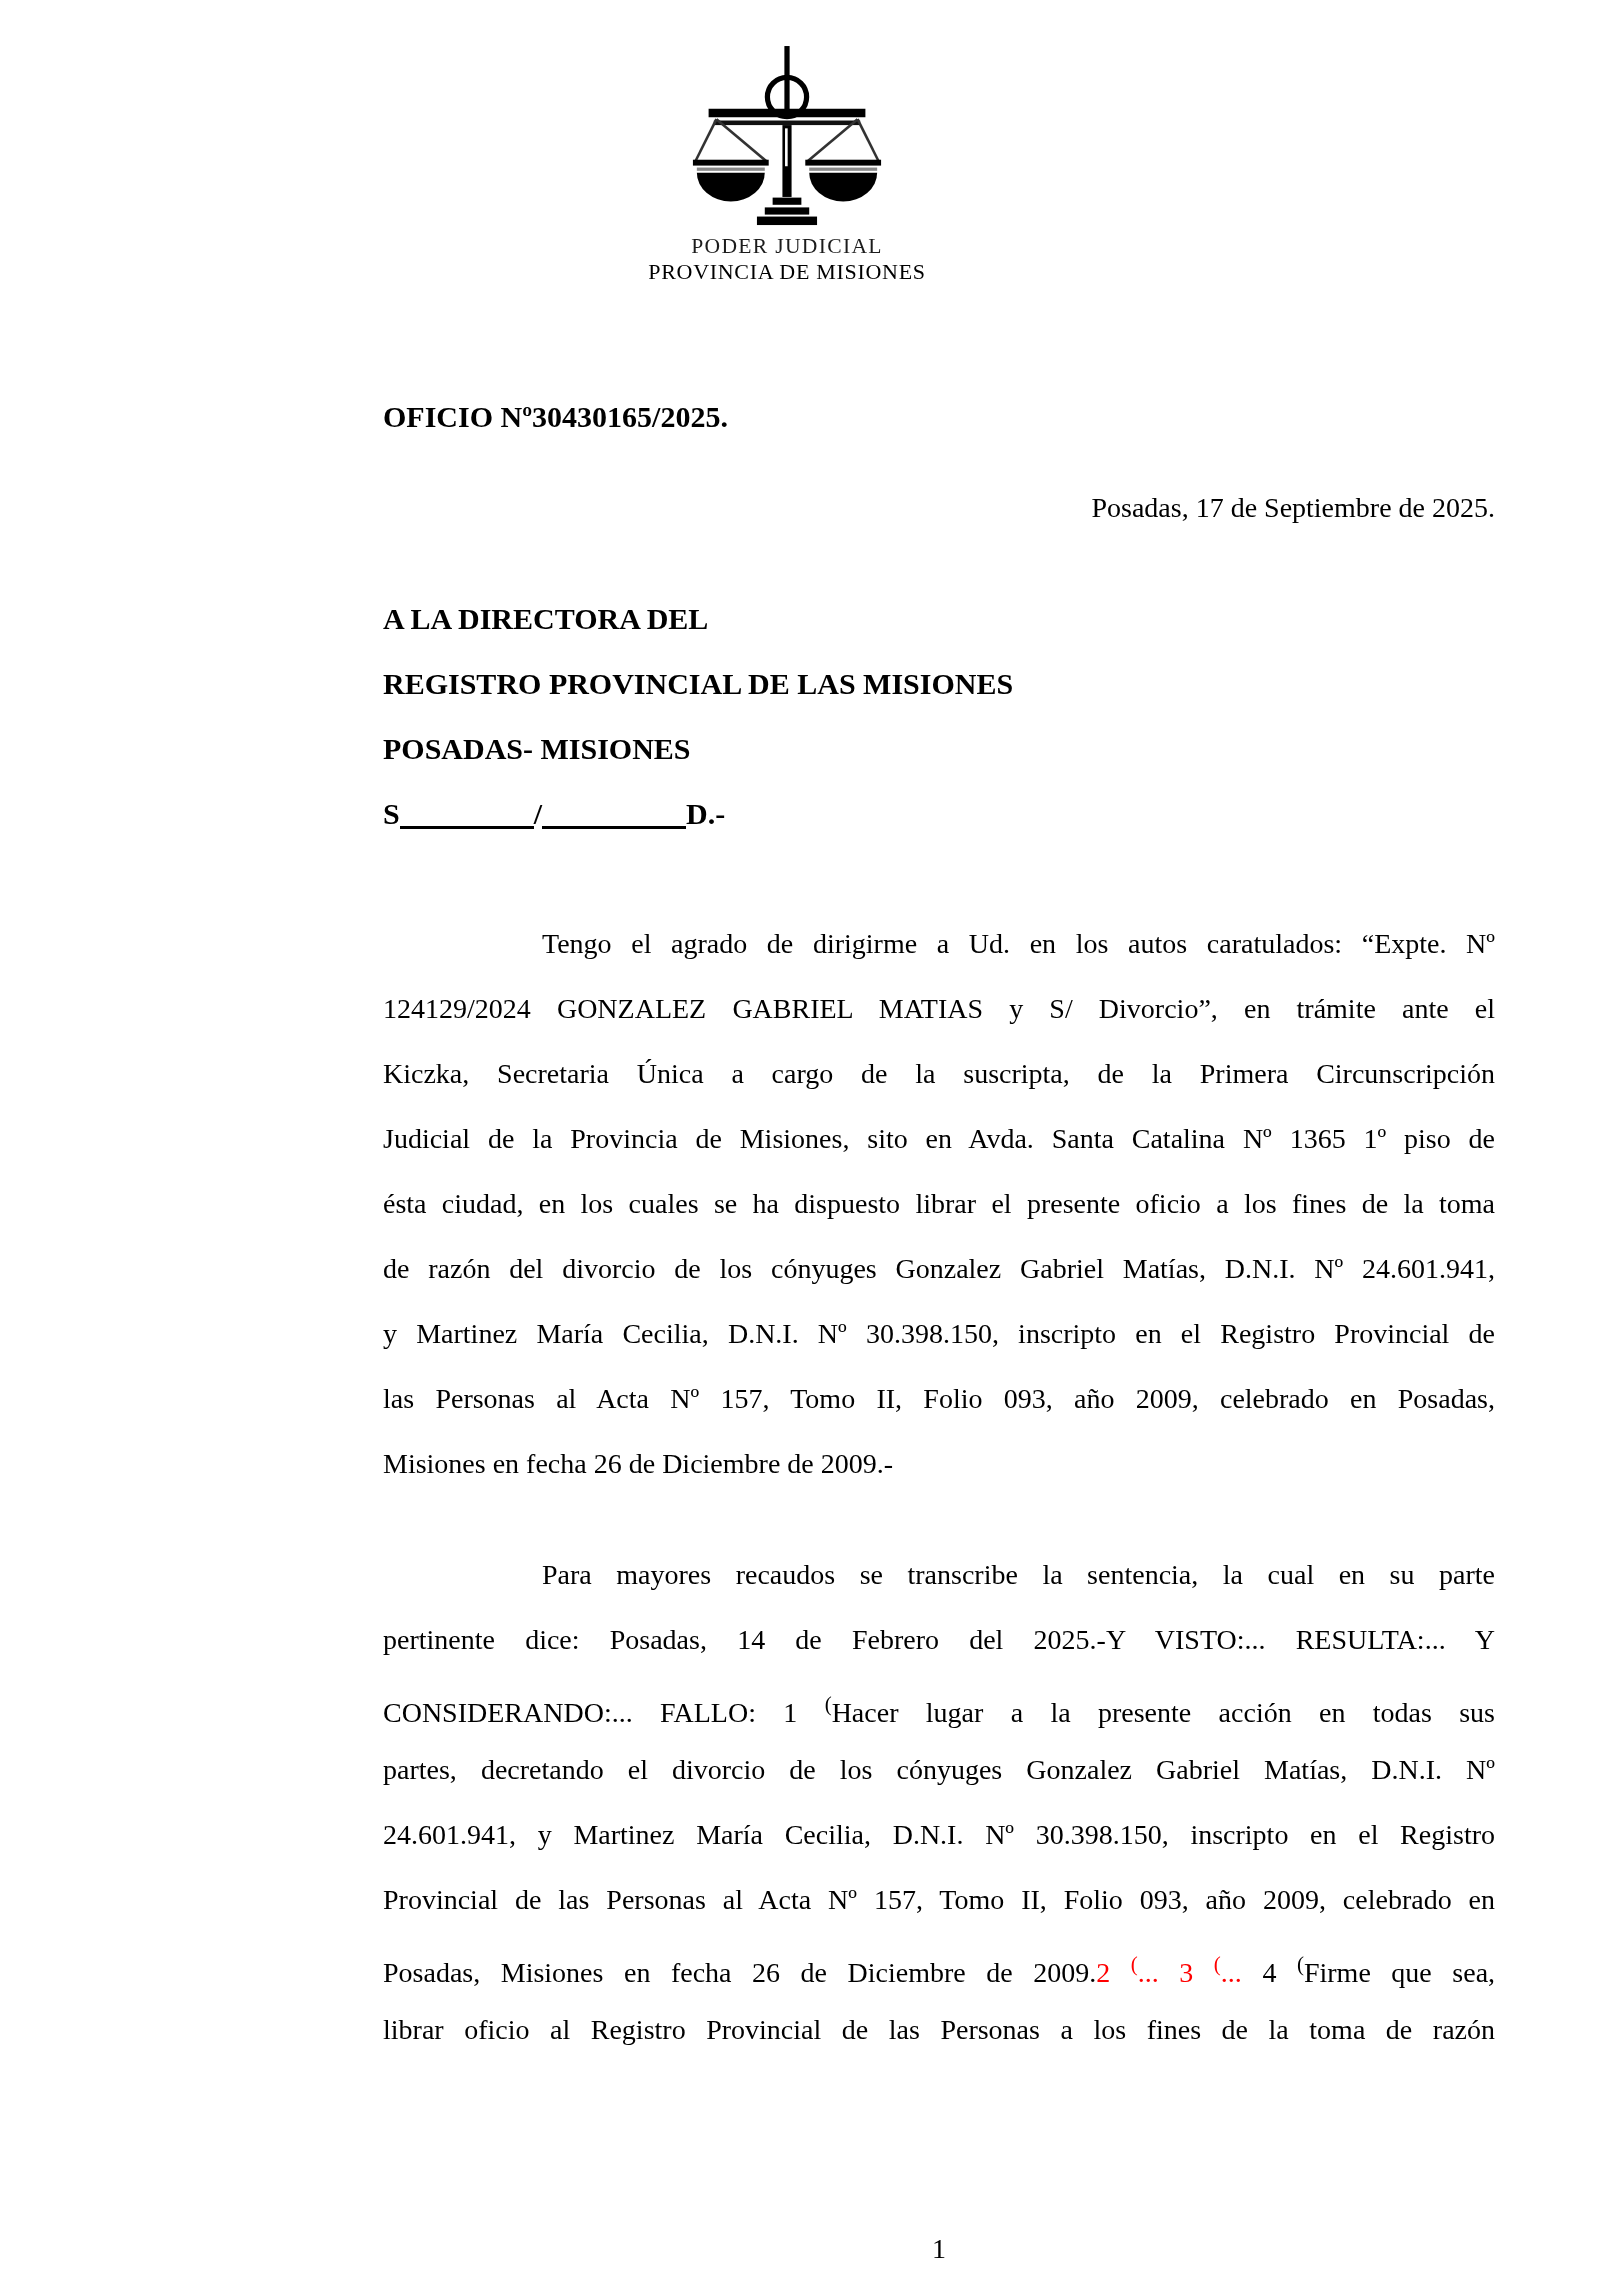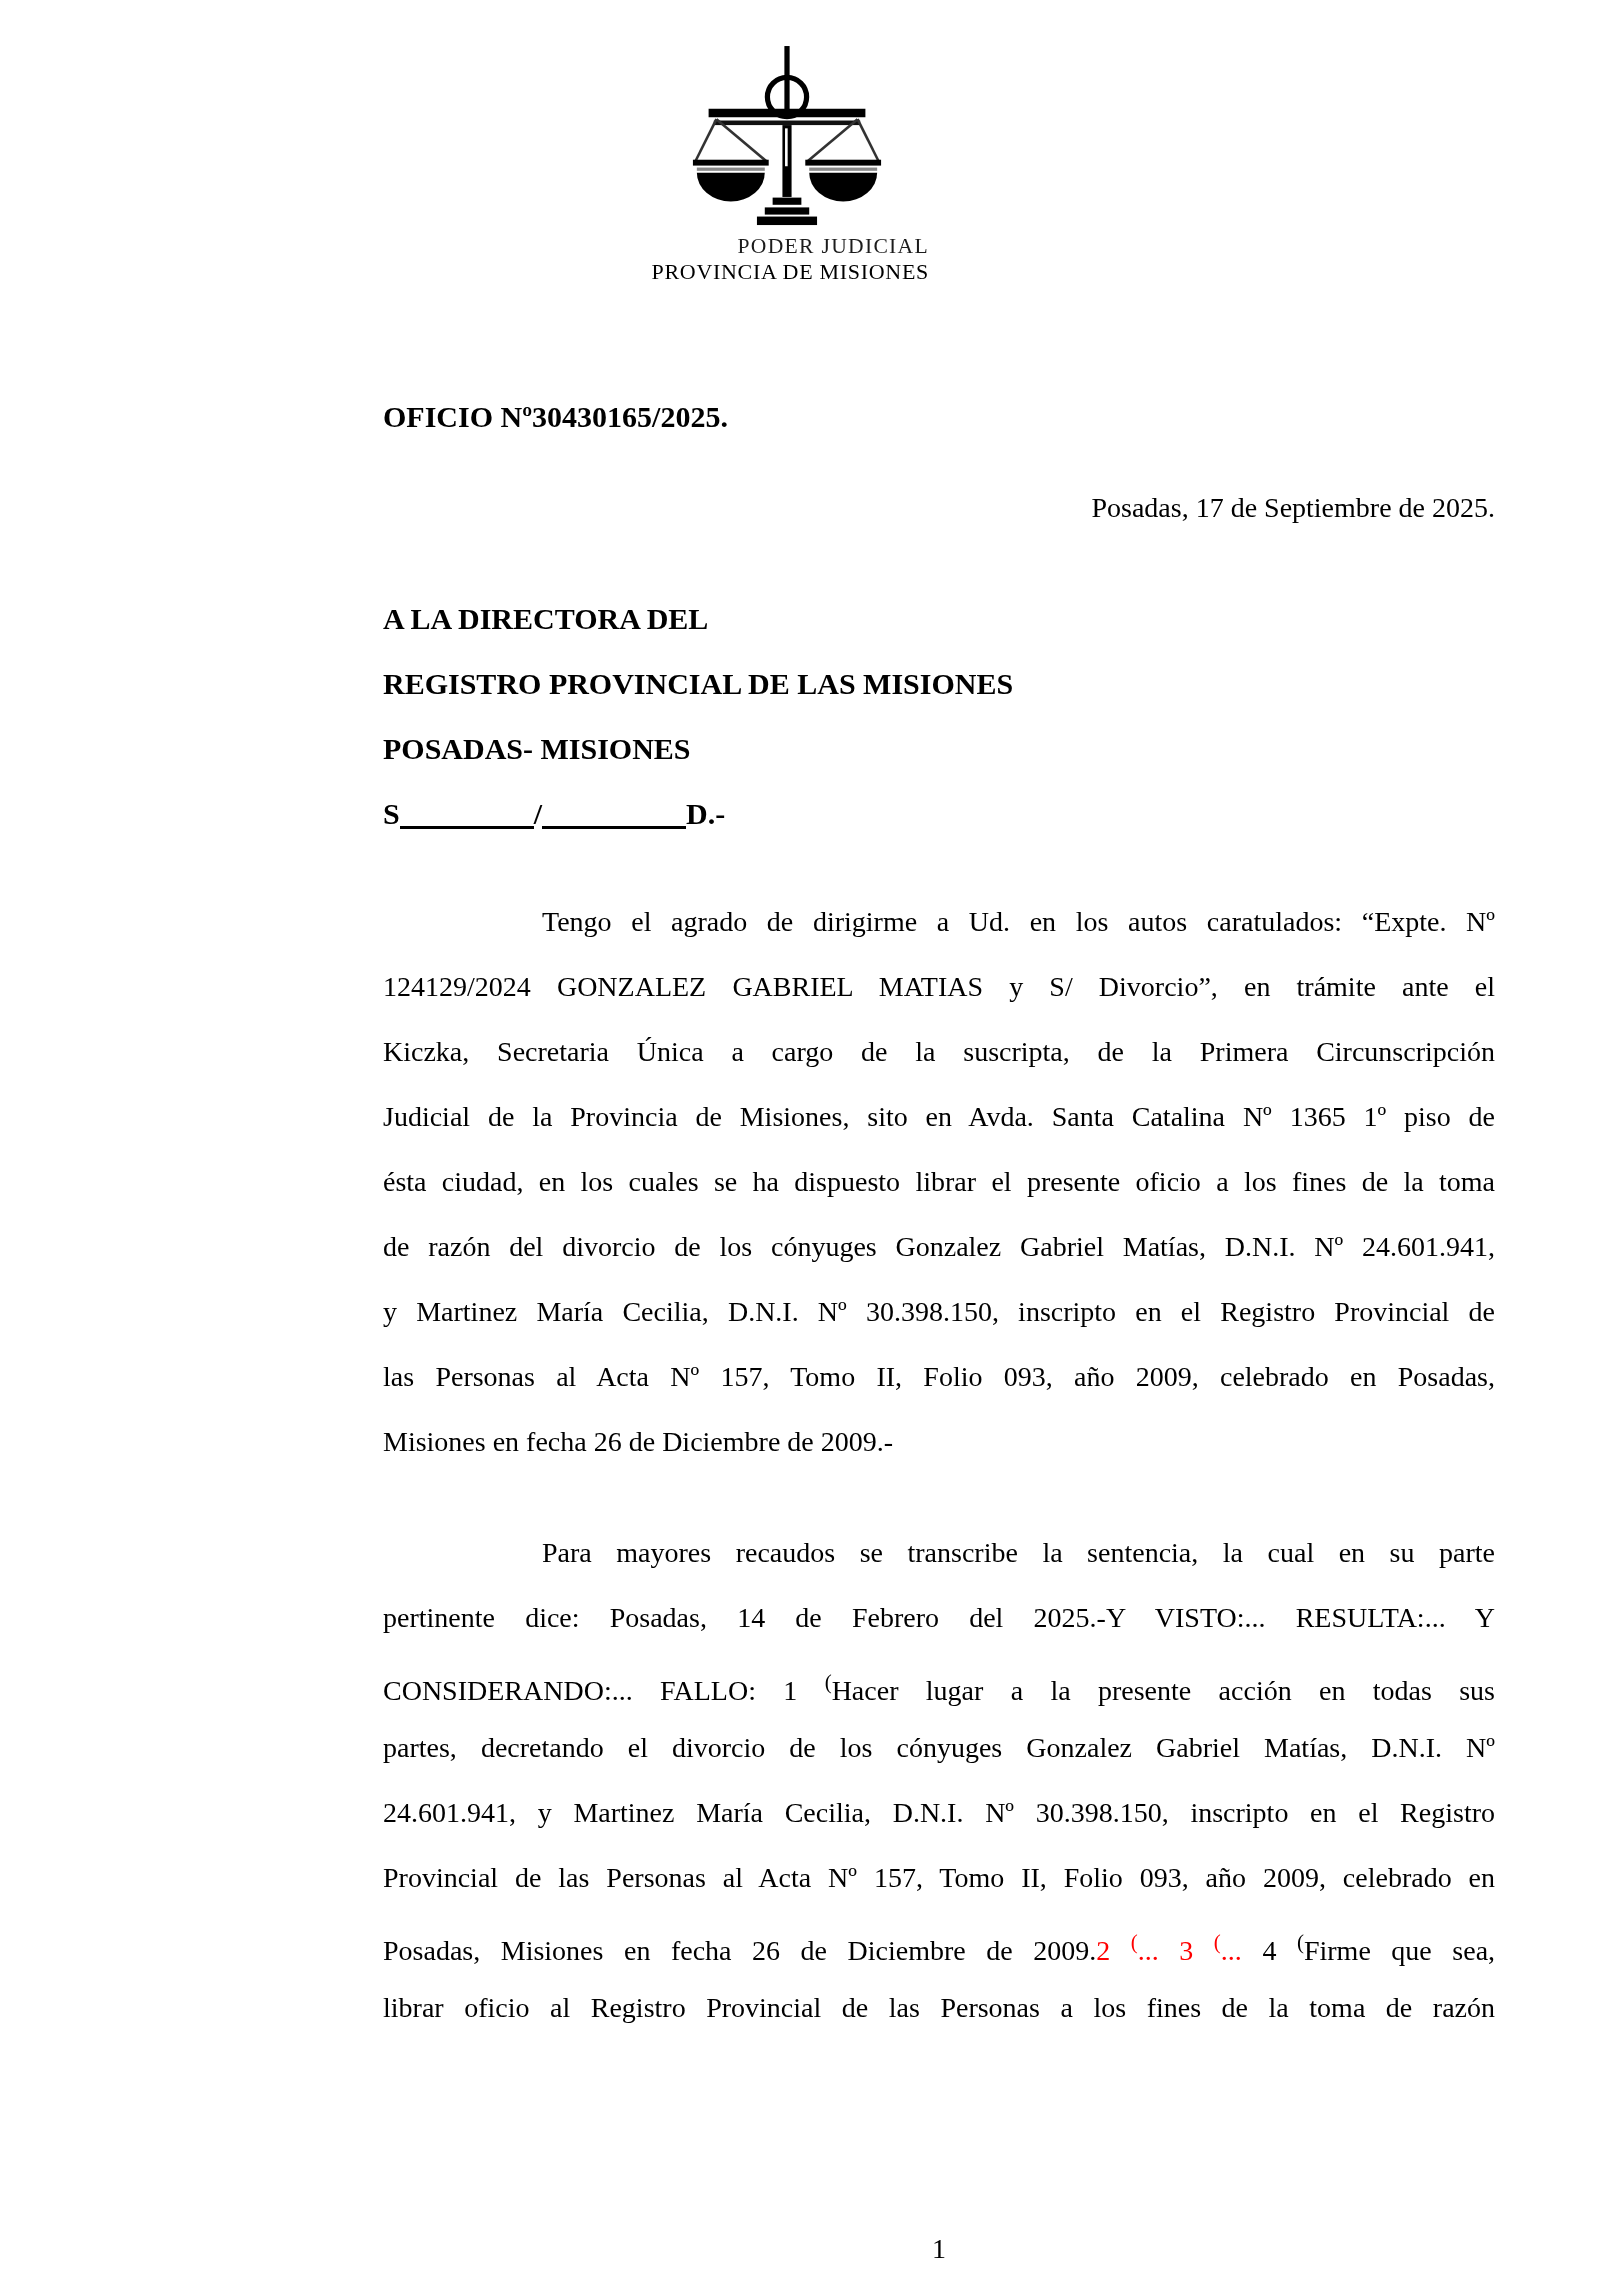--- a/index.html
+++ b/index.html
@@ -7,21 +7,21 @@
     position:relative;
     width:1623px;height:2295px;
     background:#ffffff;
     font-family:"Liberation Serif","DejaVu Serif",serif;
     color:#000000;
     overflow:hidden;
   }
   
   .logo{
     position:absolute;left:645px;top:46px;width:284px;
-    text-align:right;
+    text-align:center;
   }
   .logo svg{display:block;margin:0 auto;}
   .logo-cap1{
     margin-top:5.2px;font-size:21.6px;letter-spacing:1.3px;color:#1c1c1c;line-height:25px;
   }
   .logo-cap2{
     font-size:22px;letter-spacing:0.7px;color:#000000;line-height:26px;
   }
   
   .content{position:absolute;left:383px;top:0;width:1112px;}
@@ -38,21 +38,21 @@
     font-weight:bold;font-size:30px;height:65px;line-height:65px;
     white-space:nowrap;
   }
   .blank{
     display:inline-block;height:6.5px;border-bottom:3.3px solid #000;
     vertical-align:-5.2px;
   }
   .blank.b1{width:134px;}
   .blank.b2{width:144px;}
   
-  .body-text{position:absolute;top:889px;left:0;width:100%;font-size:28px;}
+  .body-text{position:absolute;top:911px;left:0;width:100%;font-size:28px;}
   .paragraph + .paragraph{margin-top:46px;}
   .line{
     height:65px;line-height:65px;
     text-align:justify;text-align-last:left;
   }
   .line.fill{text-align-last:justify;}
   .line.indent{text-indent:159px;}
   .red{color:var(--annotation-red,#ff0000);}
   .sup{font-size:75%;vertical-align:0.5em;}
   

